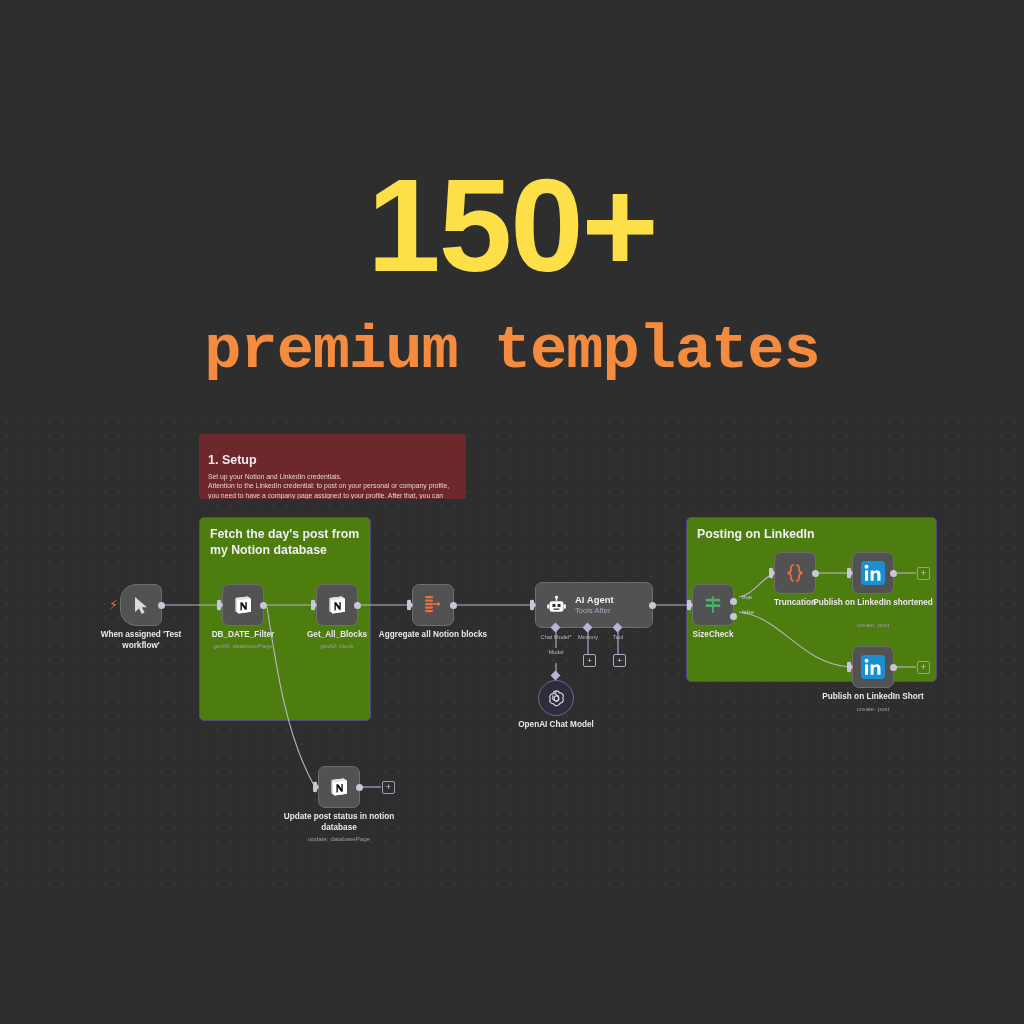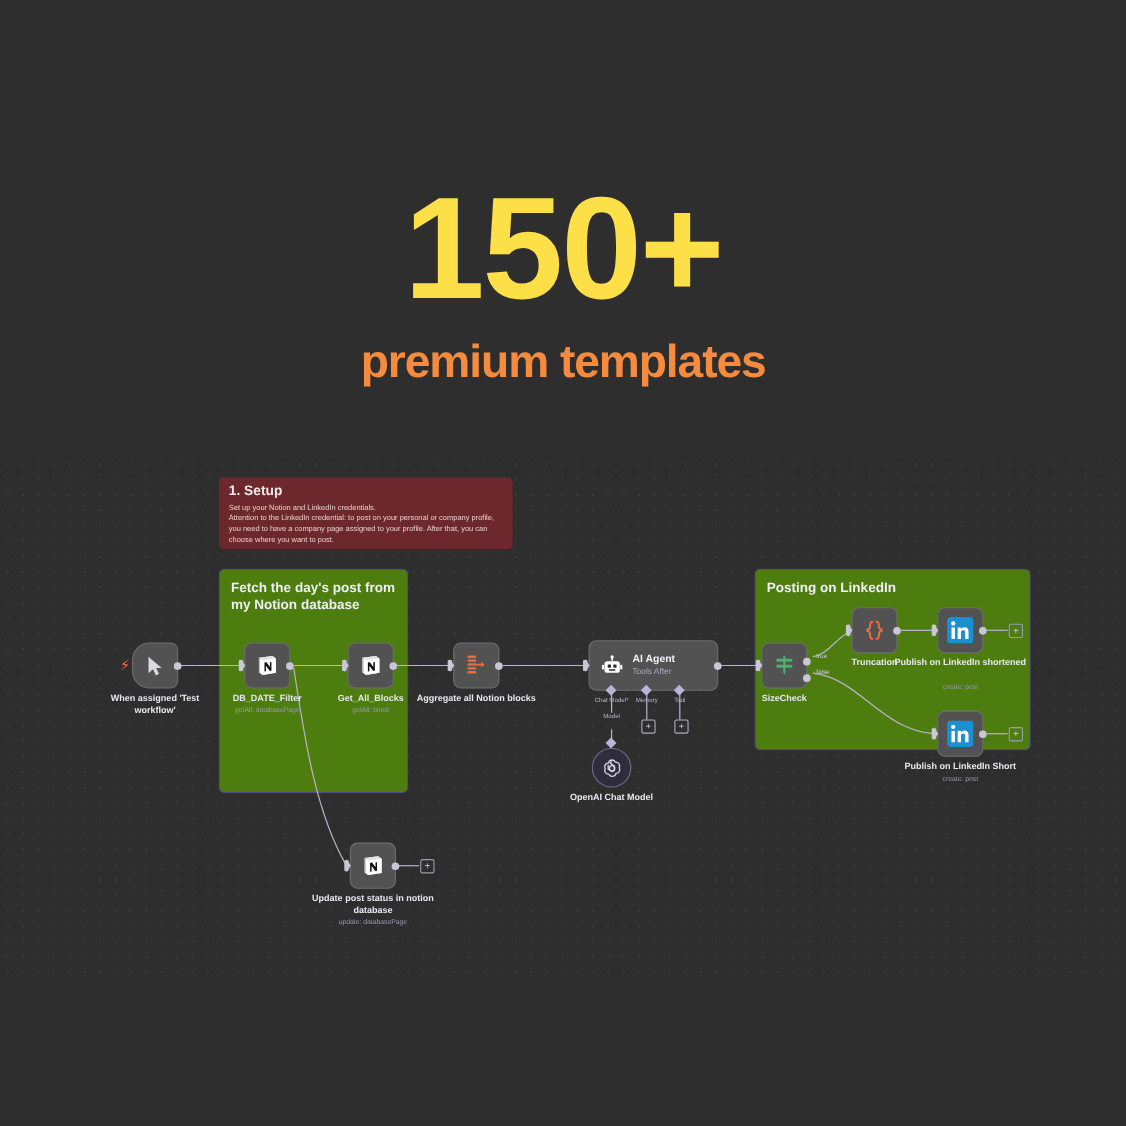--- a/index.html
+++ b/index.html
@@ -23,46 +23,47 @@
     display:block;
     color:#fde047;
     font-size:132px;
     font-weight:700;
     letter-spacing:-2px;
     line-height:1.0;
   }
   .headline .sub{
     display:block;
     color:#f58b3f;
-    font-size:42px;
+    font-size:62px;
     font-weight:700;
     line-height:1.0;
-    margin-top:16px;
+    margin-top:28px;
     letter-spacing:-1px;
+    font-family:Liberation Mono, monospace;
   }
 
   
   .canvas{
     position:absolute;
     left:0;top:415px;width:1024px;height:470px;
   }
   .canvas .dots{
     position:absolute;inset:0;
     background-image:radial-gradient(circle, #3a3a3a 1px, transparent 1px);
     background-size:14px 14px;
     opacity:.9;
   }
 
   
   .sticky{
     position:absolute;
     left:199px;top:19px;width:267px;height:65px;
     background:#6d282d;
     border-radius:4px;
-    padding:6px 9px 8px 9px;
+    padding:20px 9px 8px 9px;
     box-sizing:border-box;
     overflow:hidden;
   }
   .sticky .st-title{
     color:#f3eaea;font-size:12.5px;font-weight:700;margin:0 0 4px 0;line-height:1.1;
   }
   .sticky .st-body{
     color:#e8cfcf;font-size:6.8px;line-height:1.42;margin:0;
   }
   .sticky .st-body p{margin:0;}

